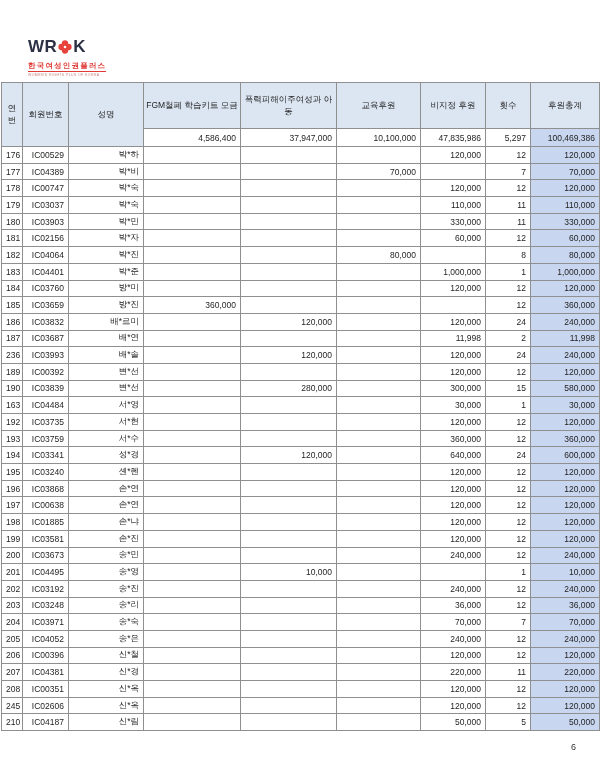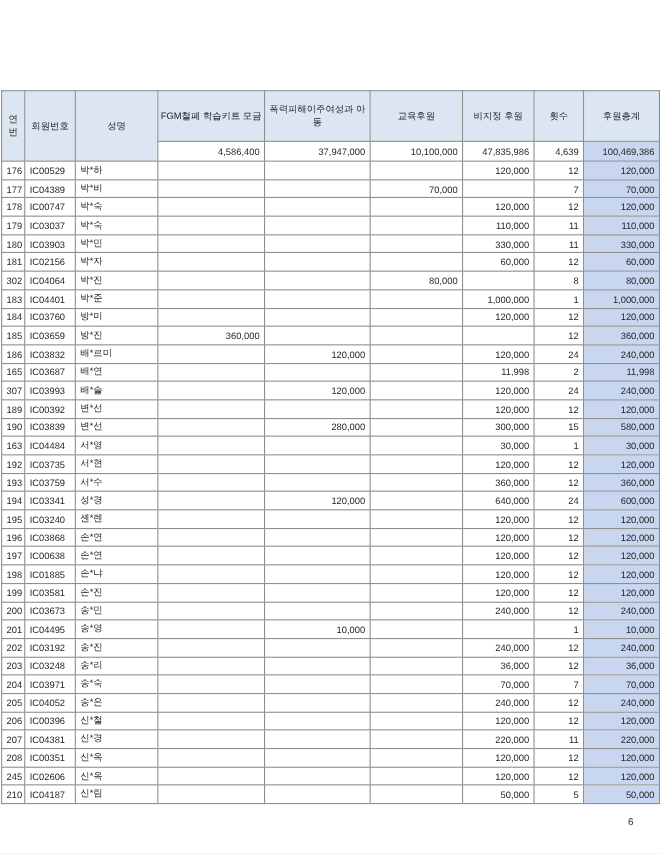--- a/index.html
+++ b/index.html
@@ -34,32 +34,49 @@
   table.report thead tr.hdr{height:46px;}
   table.report thead th{
     background:var(--hdr-bg);font-weight:400;text-align:center;
     vertical-align:middle;white-space:normal;word-break:break-all;
     line-height:1.35;padding:0 2px;
   }
   table.report thead tr.totals-row{height:18px;}
   table.report thead tr.totals-row td{text-align:right;background:#ffffff;}
   table.report tbody tr{height:16.7px;}
   td.c0{text-align:center;padding:0 2px;}
-  td.c1{text-align:left;padding-left:3px;}
-  td.c2{text-align:left;}
+  td.c1{text-align:right;padding-left:3px;}
+  td.c2{text-align:right;}
   td.c3,td.c4,td.c5,td.c6,td.c7,td.c8{text-align:right;padding-right:5px;}
   td.total-col{background:var(--total-bg) !important;}
   
   .page-num{position:absolute;top:742px;right:24px;font-size:9px;color:#333;}
 </style>
 </head>
 <body>
 
 <div class="page" style="--hdr-bg: #dce6f2; --total-bg: #c8d6f0;">
 
+  <div class="logo">
+    <div class="logo-word">
+      <span>WR</span>
+      <span class="logo-flower">
+        <svg width="14" height="14" viewBox="0 0 12 12">
+          <circle cx="6" cy="3" r="2.7" fill="#e8423c"></circle>
+          <circle cx="3" cy="6" r="2.7" fill="#e8423c"></circle>
+          <circle cx="9" cy="6" r="2.7" fill="#e8423c"></circle>
+          <circle cx="6" cy="9" r="2.7" fill="#e8423c"></circle>
+          <circle cx="6" cy="6" r="1.1" fill="#ffffff"></circle>
+        </svg>
+      </span>
+      <span>K</span>
+    </div>
+    <div><span class="logo-kr">한국여성인권플러스</span></div>
+    <div class="logo-en">WOMEN'S RIGHTS PLUS OF KOREA</div>
+  </div>
 
 
   <table class="report" id="donation-table">
     <colgroup>
       <col style="width:21px">
         <col style="width:46px">
         <col style="width:75px">
       <col style="width:97px">
         <col style="width:96px">
         <col style="width:84px">
@@ -77,21 +94,21 @@
           <th>교육후원</th>
           <th>비지정 후원</th>
           <th>횟수</th>
           <th>후원총계</th>
         </tr>
         <tr class="totals-row">
           <td>4,586,400</td>
           <td>37,947,000</td>
           <td>10,100,000</td>
           <td>47,835,986</td>
-          <td>4,639</td>
+          <td>5,297</td>
           <td class="total-col">100,469,386</td>
         </tr>
       </thead>
     <tbody>
         <tr>
           <td class="c0">176</td>
           <td class="c1">IC00529</td>
           <td class="c2">박*하</td>
           <td class="c3"></td>
           <td class="c4"></td>
@@ -149,21 +166,21 @@
           <td class="c1">IC02156</td>
           <td class="c2">박*자</td>
           <td class="c3"></td>
           <td class="c4"></td>
           <td class="c5"></td>
           <td class="c6">60,000</td>
           <td class="c7">12</td>
           <td class="c8 total-col">60,000</td>
         </tr>
         <tr>
-          <td class="c0">302</td>
+          <td class="c0">182</td>
           <td class="c1">IC04064</td>
           <td class="c2">박*진</td>
           <td class="c3"></td>
           <td class="c4"></td>
           <td class="c5">80,000</td>
           <td class="c6"></td>
           <td class="c7">8</td>
           <td class="c8 total-col">80,000</td>
         </tr>
         <tr>
@@ -204,32 +221,32 @@
           <td class="c1">IC03832</td>
           <td class="c2">배*르미</td>
           <td class="c3"></td>
           <td class="c4">120,000</td>
           <td class="c5"></td>
           <td class="c6">120,000</td>
           <td class="c7">24</td>
           <td class="c8 total-col">240,000</td>
         </tr>
         <tr>
-          <td class="c0">165</td>
+          <td class="c0">187</td>
           <td class="c1">IC03687</td>
           <td class="c2">배*연</td>
           <td class="c3"></td>
           <td class="c4"></td>
           <td class="c5"></td>
           <td class="c6">11,998</td>
           <td class="c7">2</td>
           <td class="c8 total-col">11,998</td>
         </tr>
         <tr>
-          <td class="c0">307</td>
+          <td class="c0">236</td>
           <td class="c1">IC03993</td>
           <td class="c2">배*솔</td>
           <td class="c3"></td>
           <td class="c4">120,000</td>
           <td class="c5"></td>
           <td class="c6">120,000</td>
           <td class="c7">24</td>
           <td class="c8 total-col">240,000</td>
         </tr>
         <tr>

